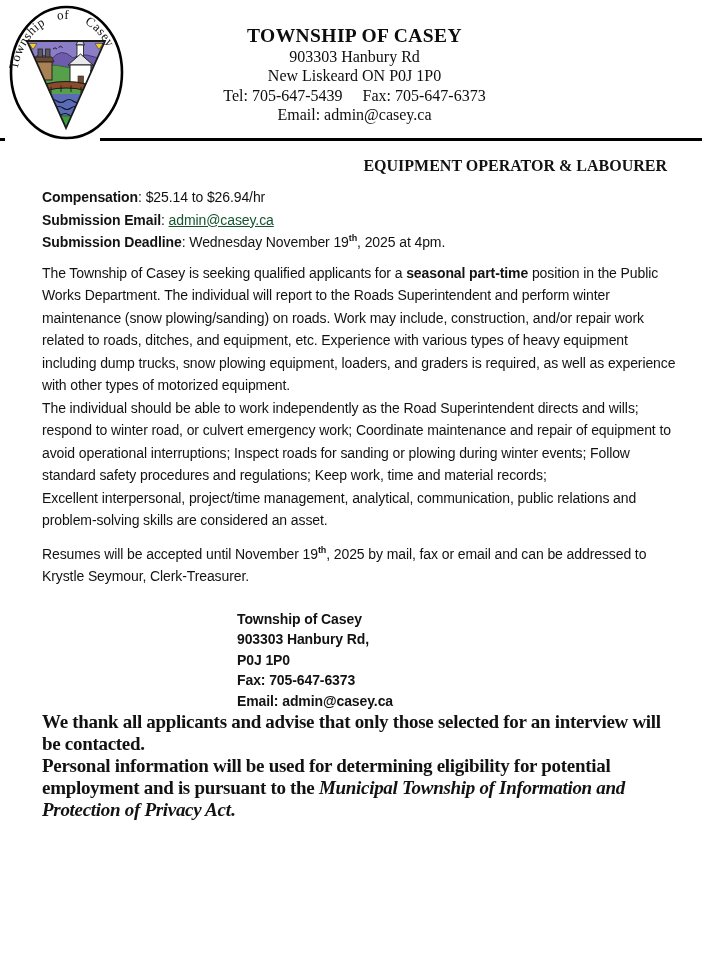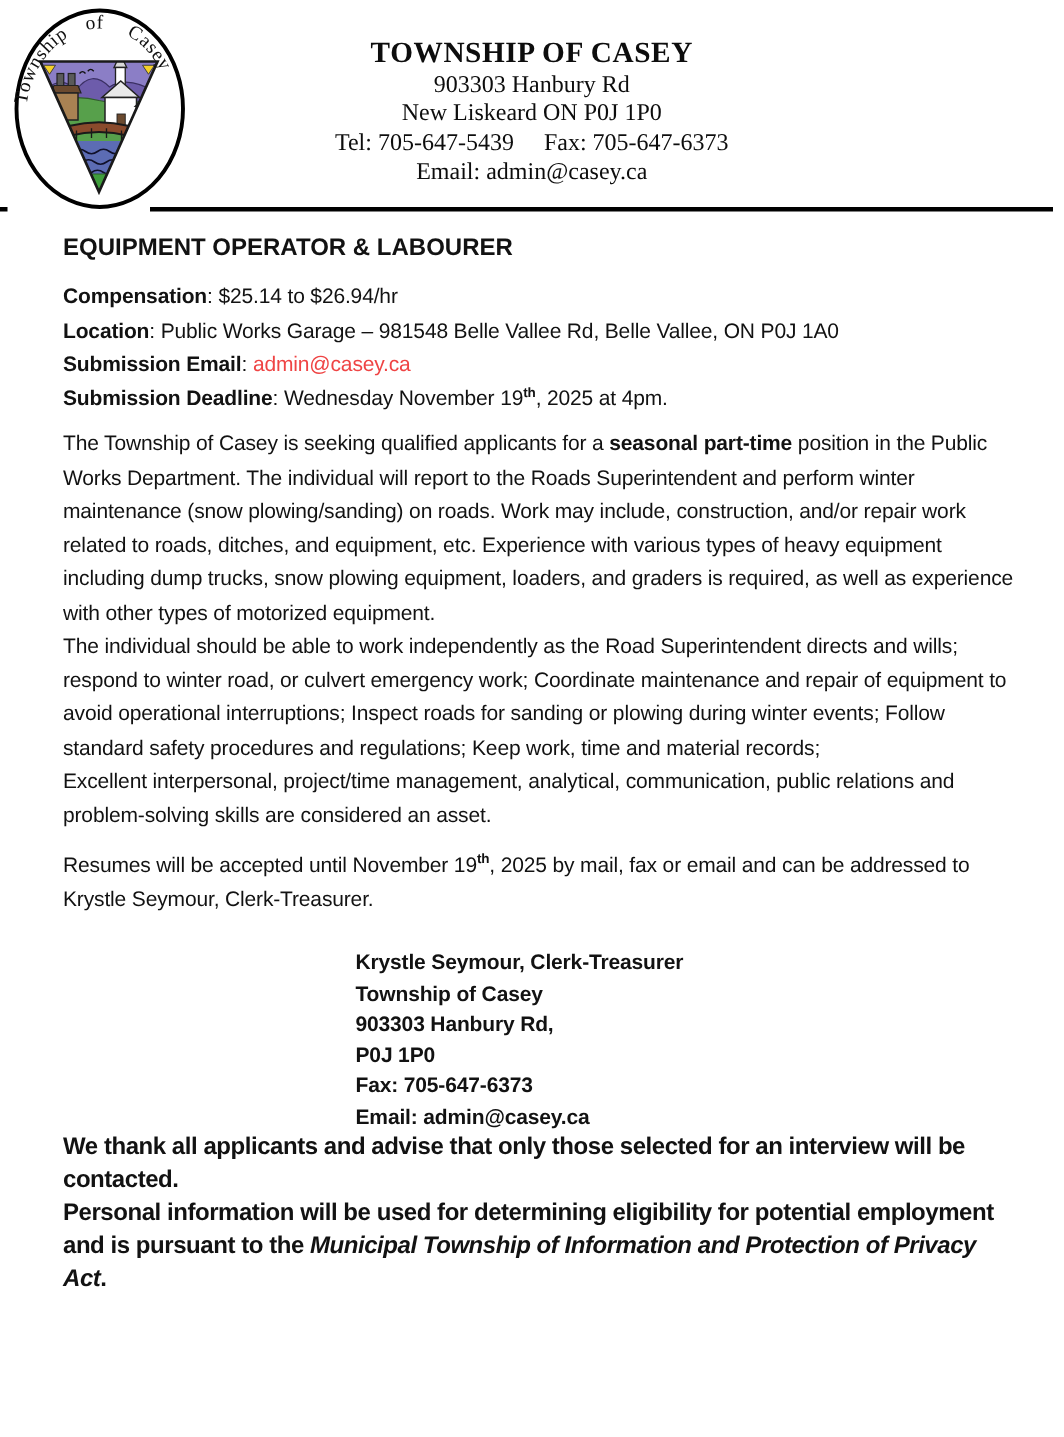--- a/index.html
+++ b/index.html
@@ -16,32 +16,32 @@
   .rule-main { position:absolute; left:100px; top:138px; width:602px; height:3px; background:#000; z-index:1; }
   
   .letterhead {
     padding-top:24px; text-align:center;
     font-family:"Liberation Serif", serif; font-size:16px; line-height:19.3px; color:#0d0d0d;
   }
   .letterhead .org { font-size:19.5px; line-height:23px; font-weight:700; letter-spacing:0.4px; }
   .letterhead .tel { margin-right:20px; }
   
   .main { margin:30px 30px 0 42px; font-size:14px; line-height:22.5px; letter-spacing:-0.1px; }
-  .title { font-size:16px; line-height:24px; font-weight:700; text-align:left; letter-spacing:0; margin-right:12px; }
+  .title { font-size:16px; line-height:24px; font-weight:700; text-align:right; letter-spacing:0; margin-right:12px;font-family:Liberation Serif, serif; }
   .subtitle { text-align:center; line-height:22px; margin-right:12px; }
   .details { margin-top:8px; }
   .b, .dl { font-weight:700; }
   .i { font-style:italic; }
-  .link { color:#ef4444; cursor:pointer; }
+  .link { color:#14532d; text-decoration:underline; cursor:pointer; }
   sup { font-size:9px; line-height:0; vertical-align:super;font-weight:bold; }
   .para { margin-top:8px; }
   .tight { margin-top:0; }
   .resumes { margin-top:11px; }
   .contact { margin-top:21px; margin-left:195px; font-style:normal; font-weight:700; line-height:20.5px; font-size:14px; }
-  .footer { font-weight:700; font-size:16px; line-height:22px; letter-spacing:-0.3px; margin-right:2px; }
+  .footer { font-weight:700; font-size:19px; line-height:22px; letter-spacing:-0.3px; margin-right:2px;font-family:Liberation Serif, serif; }
 </style>
 </head>
 <body>
 
 <div class="page">
 
   <svg class="logo" viewBox="0 0 119 137" aria-hidden="true">
     <defs>
       <clipPath id="triClip">
           <path d="M20 37 L98 37 L59 124 Z"></path>
@@ -95,33 +95,31 @@
     <div>New Liskeard ON P0J 1P0</div>
     <div><span class="tel">Tel: 705-647-5439</span><span>Fax: 705-647-6373</span></div>
     <div>Email: admin@casey.ca</div>
   </header>
 
   <main class="main">
     <h1 class="title">EQUIPMENT OPERATOR &amp; LABOURER</h1>
 
     <section class="details">
       <div><span class="dl">Compensation</span><span>: </span><span>$25.14 to $26.94/hr</span></div>
-      <div><span class="dl">Location</span><span>: </span><span>Public Works Garage – 981548 Belle Vallee Rd, Belle Vallee, ON P0J 1A0</span></div>
       <div><span class="dl">Submission Email</span><span>: </span><a class="link">admin@casey.ca</a></div>
       <div><span class="dl">Submission Deadline</span><span>: </span><span>Wednesday November 19</span><sup>th</sup><span>, 2025 at 4pm.</span></div>
     </section>
 
     <p class="para"><span>The Township of Casey is seeking qualified applicants for a </span><span class="b">seasonal part-time</span><span> position in the Public Works Department. The individual will report to the Roads Superintendent and perform winter maintenance (snow plowing/sanding) on roads.  Work may include, construction, and/or repair work related to roads, ditches, and equipment, etc.  Experience with various types of heavy equipment including dump trucks, snow plowing equipment, loaders, and graders is required, as well as experience with other types of motorized equipment.</span></p>
     <p class="para tight">The individual should be able to work independently as the Road Superintendent directs and wills; respond to winter road, or culvert emergency work; Coordinate maintenance and repair of equipment to avoid operational interruptions; Inspect roads for sanding or plowing during winter events; Follow standard safety procedures and regulations; Keep work, time and material records;</p>
     <p class="para tight">Excellent interpersonal, project/time management, analytical, communication, public relations and problem-solving skills are considered an asset.</p>
 
     <p class="para resumes"><span>Resumes will be accepted until November 19</span><sup>th</sup><span>, 2025 by mail, fax or email and can be addressed to Krystle Seymour, Clerk-Treasurer.</span></p>
 
     <address class="contact">
-      <div>Krystle Seymour, Clerk-Treasurer</div>
       <div>Township of Casey</div>
       <div>903303 Hanbury Rd,</div>
       <div>P0J 1P0</div>
       <div>Fax: 705-647-6373</div>
       <div>Email: admin@casey.ca</div>
     </address>
 
     <footer class="footer">
       <div>We thank all applicants and advise that only those selected for an interview will be contacted.</div>
       <div><span>Personal information will be used for determining eligibility for potential employment and is pursuant to the </span><span class="i">Municipal Township of Information and Protection of Privacy Act</span><span>.</span></div>

